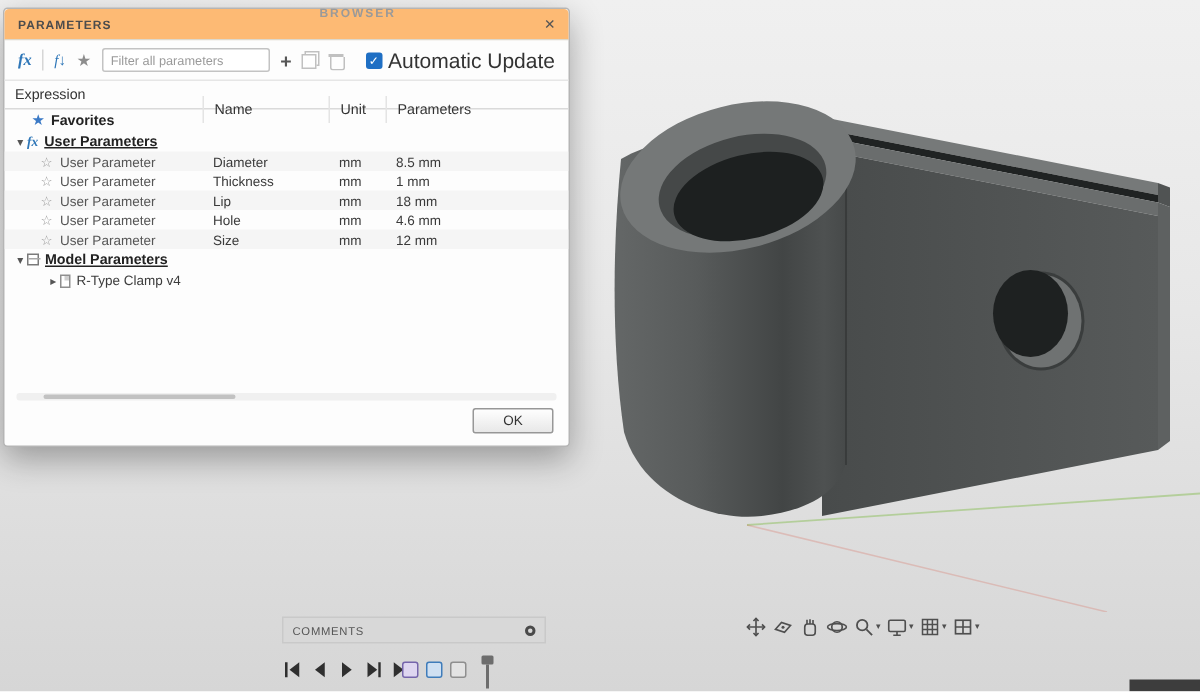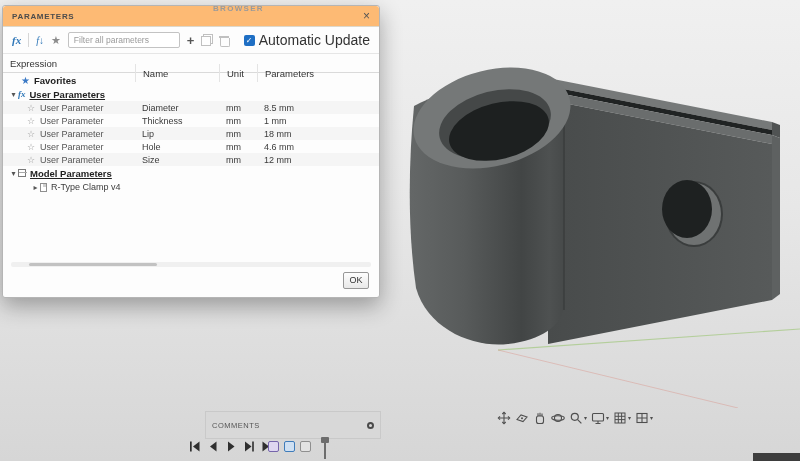--- a/index.html
+++ b/index.html
@@ -5,21 +5,21 @@
   * { margin:0; padding:0; box-sizing:border-box; }
   html,body { width:800px; height:461px; overflow:hidden; font-family:"Liberation Sans", sans-serif; }
   #app { position:relative; width:800px; height:461px; overflow:hidden;
          background:linear-gradient(180deg,#f0f0f0 0%,#e7e7e7 45%,#d6d6d6 100%); }
 
   
   .browser-label { position:absolute; left:213px; top:4px; z-index:60; font-size:8px; letter-spacing:1.3px;
                    color:#9a9a9a; font-weight:bold; }
   .model-svg { position:absolute; left:398px; top:28px; width:402px; height:380px; }
 
-  .comments-bar { position:absolute; left:205px; top:411px; width:176px; height:28px; background:#d8d8d8;
+  .comments-bar { position:absolute; left:188px; top:411px; width:176px; height:18px; background:#d8d8d8;
                   border:1px solid #c9c9c9; display:flex; align-items:center; padding:0 6px; z-index:5; }
   .comments-bar .lbl { font-size:7.5px; color:#555; letter-spacing:.5px; }
   .comments-bar .bubble { margin-left:auto; width:7px; height:7px; border:2px solid #4a4a4a; border-radius:50%; }
 
   .nav-toolbar { position:absolute; left:497px; top:410px; height:16px; display:flex; align-items:center; gap:4px; z-index:5; }
   .nav-btn { display:flex; align-items:center; gap:1px; }
   .nav-btn svg { display:block; }
   .caret { font-size:6px; color:#4f4f4f; line-height:6px; }
 
   .playback { position:absolute; left:189px; top:441px; display:flex; gap:6px; align-items:center; z-index:5; }
@@ -90,21 +90,21 @@
   .param-lbl { color:#555; }
   .box-icon { width:8px; height:8px; border:1px solid #7a7a7a; background:#fff; margin-right:4px; position:relative; }
   .box-icon::after { content:""; position:absolute; left:0; top:2px; width:8px; height:1px; background:#a8a8a8; }
   .doc-icon { width:7px; height:9px; border:1px solid #8f8f8f; background:#fff; margin-right:4px; position:relative; }
   .doc-icon::after { content:""; position:absolute; right:0; top:0; width:3px; height:3px; background:#cfcfcf; }
   .pad-fav { padding-left:18px; } .pad-grp { padding-left:6px; } .pad-data { padding-left:24px; } .pad-child { padding-left:28px; }
 
   .hscroll { flex:0 0 5px; height:5px; margin:0 8px 2px; background:#f0f0f0; border-radius:2px; position:relative; }
   .hthumb { position:absolute; left:18px; top:1px; width:128px; height:3px; background:#c2c2c2; border-radius:2px; }
   .dlg-footer { flex:0 0 28px; display:flex; justify-content:flex-end; align-items:center; padding:0 10px 6px; }
-  .ok-btn { width:26px; height:17px; font-size:9px; color:#333; background:linear-gradient(#fefefe,#e8e8e8);
+  .ok-btn { width:54px; height:17px; font-size:9px; color:#333; background:linear-gradient(#fefefe,#e8e8e8);
             border:1px solid #979797; border-radius:2px; font-family:Liberation Sans, sans-serif; }
 </style>
 </head>
 <body>
 
 <div id="app">
 
   <svg class="model-svg" viewBox="0 0 402 380" xmlns="http://www.w3.org/2000/svg">
     <defs>
       <linearGradient id="gBody" x1="0" y1="0" x2="1" y2="0">

